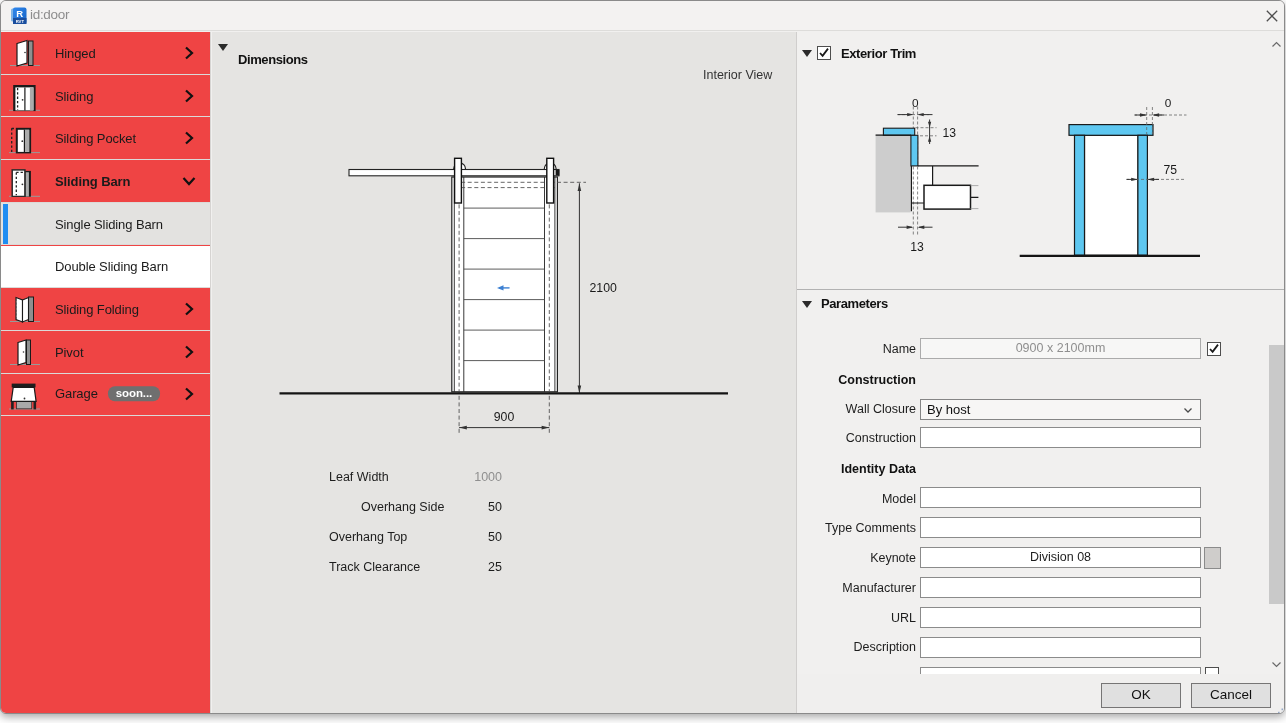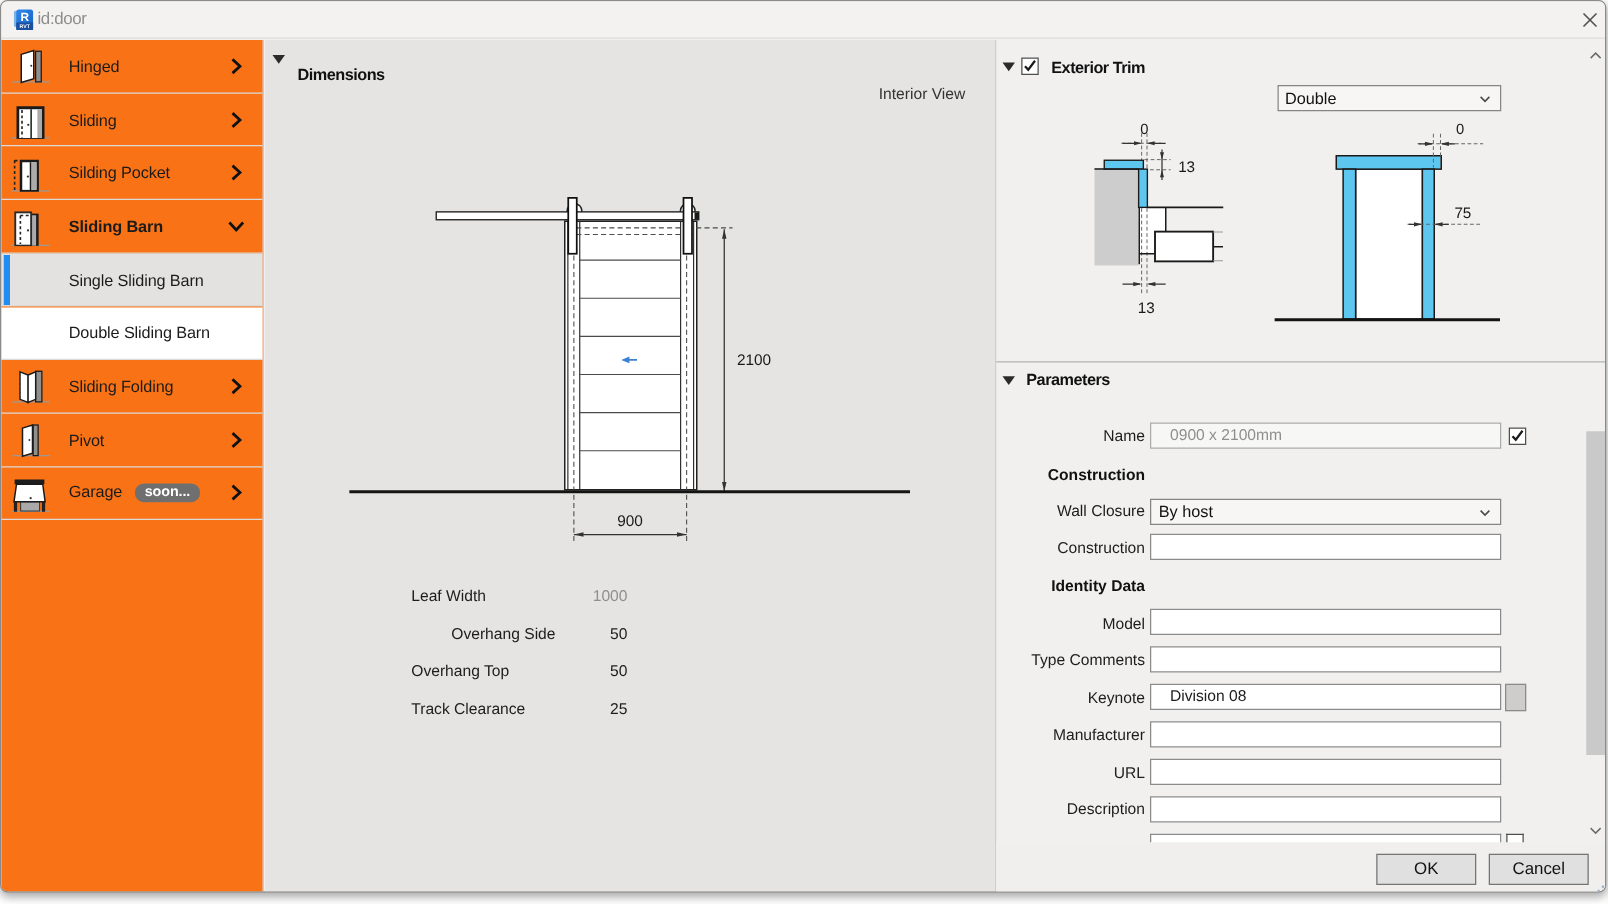--- a/index.html
+++ b/index.html
@@ -5,21 +5,21 @@
   * { margin:0; padding:0; box-sizing:border-box; }
   html,body { width:1286px; height:723px; background:#fff; overflow:hidden;
     font-family:"Liberation Sans", sans-serif; }
   .win { position:absolute; left:0; top:0; width:1285px; height:714px;
     background:#f1f0ef; border:1px solid #8a8a8a; border-radius:6px;
     overflow:hidden; box-shadow:0 3px 8px rgba(0,0,0,0.35); }
   .titlebar { position:absolute; left:0; top:0; width:100%; height:30px;
     background:#f3f2f1; border-bottom:1px solid #dddcda; }
   .titletext { position:absolute; left:29px; top:6px; font-size:13.5px; color:#8d8d8d; letter-spacing:-0.3px; }
   .sidebar { position:absolute; left:0; top:31px; width:210px; height:683px;
-    background:#f97316; border-right:1px solid #d6d4d2; }
+    background:#ef4444; border-right:1px solid #d6d4d2; }
   .srow { position:absolute; left:0; width:209px; height:42.7px;
     border-bottom:1px solid #dbdad8; }
   .srow .lbl { position:absolute; left:54px; top:50%; transform:translateY(-50%);
     font-size:13px; color:#1b1b1b; letter-spacing:-0.1px; }
   .srow .chev { position:absolute; right:17px; top:50%; transform:translateY(-50%);
     font-size:15px; color:#111; font-weight:bold; }
   .srow svg.icon { position:absolute; left:6px; top:7px; }
   .sub { background:#ffffff; }
   .sel { background:#e3e2e0; }
   .selbar { position:absolute; left:2px; top:1px; width:5px; height:40px; background:#1f8df2; }
@@ -32,21 +32,21 @@
     background:#f1f0ef; }
   .sechdr { font-weight:bold; font-size:13px; color:#111; letter-spacing:-0.4px; }
   .tri { display:block; width:0; height:0; border-left:5.5px solid transparent;
     border-right:5.5px solid transparent; border-top:7px solid #2b2b2b; }
   .interior { position:absolute; font-size:12.5px; color:#333; }
   .ptable { position:absolute; font-size:12.5px; color:#1d1d1d; }
   .ptable .rowl { position:absolute; left:0; white-space:nowrap; }
   .ptable .rowv { position:absolute; width:90px; text-align:right; white-space:nowrap; }
   input, .inp { position:absolute; height:21px; line-height:19px; background:#fff;
     border:1px solid #8b8b8b; font-family:"Liberation Sans",sans-serif;
-    font-size:12.5px; color:#1d1d1d; padding:0 15px; }
+    font-size:12.5px; color:#1d1d1d; padding:0 5px;text-align:center; }
   .flabel { position:absolute; font-size:12.5px; color:#1d1d1d; text-align:right; }
   .fbold { position:absolute; font-size:12.5px; color:#111; font-weight:bold; text-align:right; }
   .combo { position:absolute; background:#f7f6f5; border:1px solid #858585;
     font-size:13px; color:#111; }
   .combo .ctext { position:absolute; left:5px; top:50%; transform:translateY(-50%); }
   .cb { position:absolute; width:14px; height:14px; background:#fff;
     border:1.6px solid #4e4e4e; }
   .cb svg { position:absolute; left:0; top:0; }
   .btn { position:absolute; width:80px; height:25px; background:#e0e0e0;
     border:1.4px solid #767575; font-size:13.5px; color:#111;
@@ -248,26 +248,20 @@
   <div style="position:absolute;left:795px;top:31px;width:1px;height:683px;background:#d0cecd;"></div>
   <div style="position:absolute;left:800.5px;top:48.5px;">
       <span class="tri"></span>
     </div>
   <div class="cb" style="left:816px;top:45px;">
     <svg width="12" height="12" viewBox="0 0 12 12">
         <path d="M2 6 l2.6 2.8 L10 1.6" stroke="#1a1a1a" stroke-width="1.8" fill="none"></path>
       </svg>
   </div>
   <div class="sechdr" style="position:absolute;left:840px;top:45px;">Exterior Trim</div>
-  <div class="combo" style="left:1021px;top:67px;width:179px;height:21px;">
-    <span class="ctext">Double</span>
-      <svg width="10" height="7" viewBox="0 0 10 7" style="position:absolute;right:7px;top:7px;">
-        <path d="M1.5 1.5 L5 5 L8.5 1.5" stroke="#4a4a4a" stroke-width="1.3" fill="none"></path>
-      </svg>
-  </div>
   <svg id="trimdraw" width="489" height="240" viewBox="796 90 489 240" style="position:absolute;left:796px;top:90px;">
 
     <rect x="874.6" y="133.5" width="35" height="77.9" fill="#cdcdcd"></rect>
     <polygon points="910.4,165.4 931.6,165.4 931.6,183.9 923,183.9 923,202 910.4,202" fill="#fff"></polygon>
     <g stroke="#666" stroke-width="0.8" stroke-dasharray="3 2" fill="none">
       <line x1="912.3" y1="105.5" x2="912.3" y2="233.6"></line>
       <line x1="916.6" y1="105.5" x2="916.6" y2="233.6"></line>
       <line x1="896" y1="113.6" x2="928" y2="113.6"></line>
       <line x1="914.5" y1="126.7" x2="935.5" y2="126.7"></line>
       <line x1="919" y1="134.8" x2="935.5" y2="134.8"></line>

